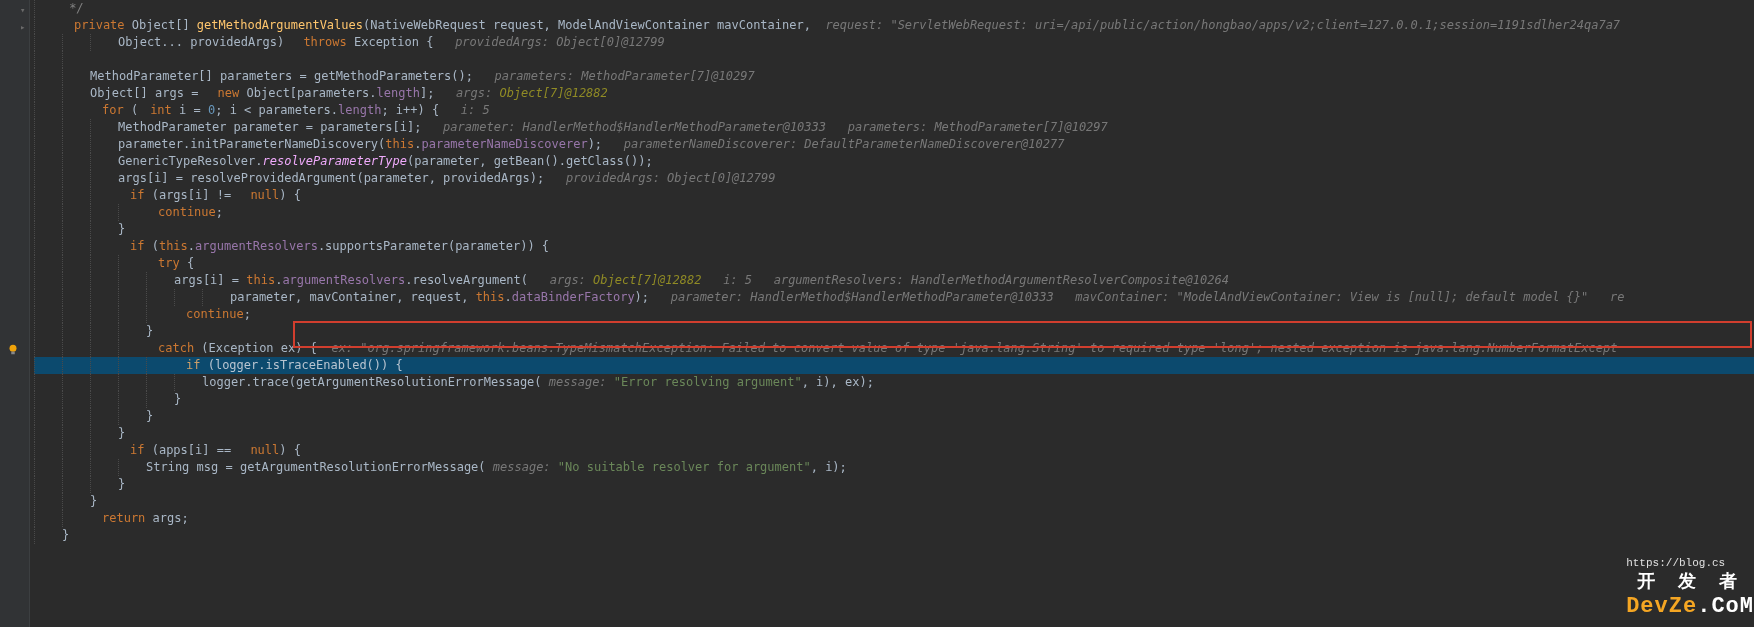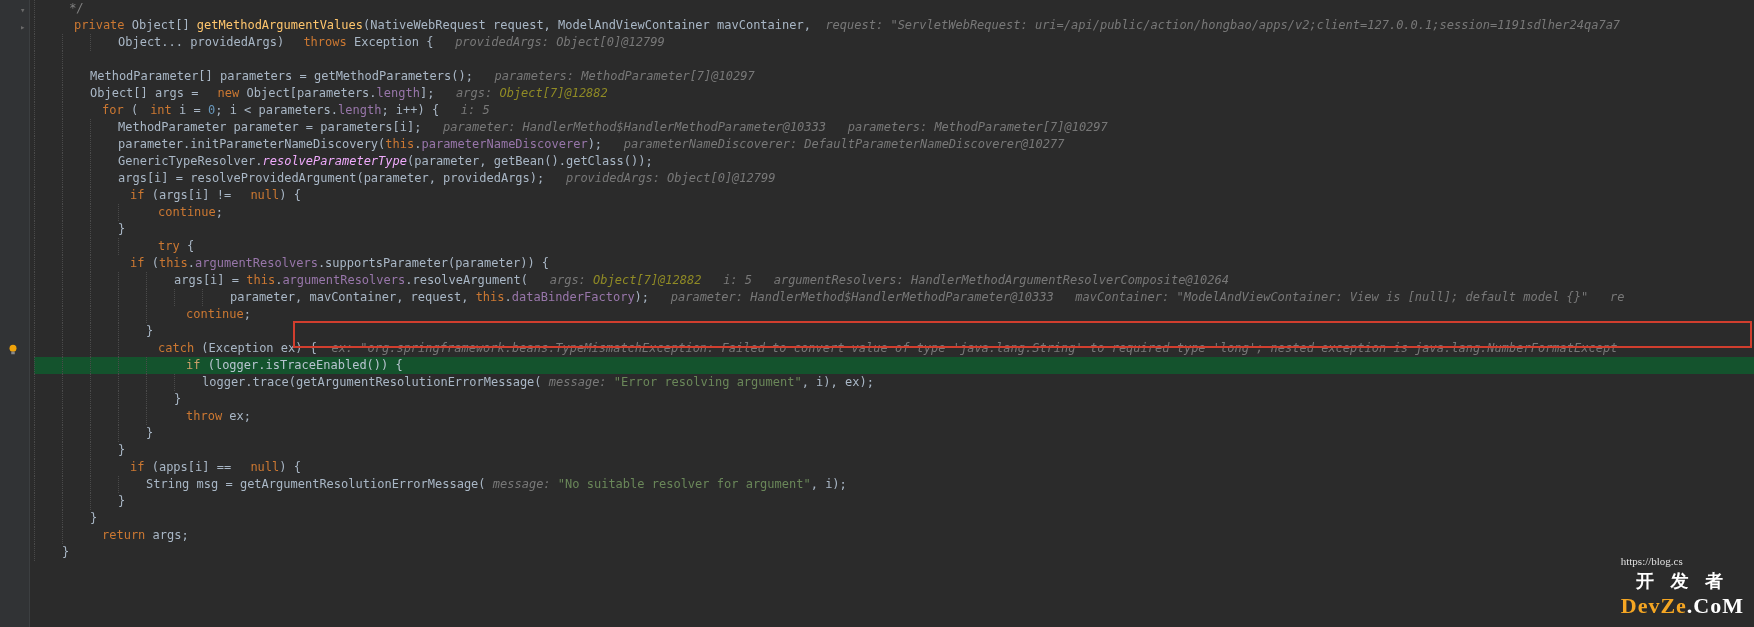--- a/index.html
+++ b/index.html
@@ -43,37 +43,37 @@
   .method { color: #f0abfc; font-style: italic; }
   .method-def { color: #ffc66d; }
   .field { color: #9876aa; }
   .num { color: #6897bb; }
   .str { color: #6a8759; }
   .comment { color: #808080; font-style: italic; }
   .inlay { color: #787878; font-style: italic; }
   .inlay-val { color: #908b25; font-style: italic; }
   .this-kw { color: #cc7832; }
   .highlight-line {
-    background: #14532d;
+    background: #0c4a6e;
   }
   .red-box {
     position: absolute;
     border: 2px solid #d13e2e;
     pointer-events: none;
     left: 293px;
     top: 321px;
     width: 1459px;
     height: 27px;
     z-index: 5;
   }
   .watermark {
     position: absolute;
-    right: 10px;
+    right: 0;
     bottom: 8px;
-    font-family: Liberation Serif, serif;
+    font-family: Liberation Mono, monospace;
     color: #e0e0e0;
     font-size: 11px;
     z-index: 10;
   }
   .watermark .logo {
     font-size: 22px;
     font-weight: bold;
     letter-spacing: 4px;
     color: #fff;
     display: block;
@@ -132,41 +132,40 @@
 <div class="line"><span class="indent-guide ig-first"></span><span class="indent-guide"></span><span class="indent-guide"></span><span>GenericTypeResolver.</span><span class="method">resolveParameterType</span><span>(parameter, getBean().getClass());</span></div>
 
 <div class="line"><span class="indent-guide ig-first"></span><span class="indent-guide"></span><span class="indent-guide"></span><span>args[i] = resolveProvidedArgument(parameter, providedArgs);</span><span class="inlay">   providedArgs: Object[0]@12799</span></div>
 
 <div class="line"><span class="indent-guide ig-first"></span><span class="indent-guide"></span><span class="indent-guide"></span><span class="kw">if</span><span> (args[i] != </span><span class="kw">null</span><span>) {</span></div>
 
 <div class="line"><span class="indent-guide ig-first"></span><span class="indent-guide"></span><span class="indent-guide"></span><span class="indent-guide"></span><span class="kw">continue</span><span>;</span></div>
 
 <div class="line"><span class="indent-guide ig-first"></span><span class="indent-guide"></span><span class="indent-guide"></span><span>}</span></div>
 
+<div class="line"><span class="indent-guide ig-first"></span><span class="indent-guide"></span><span class="indent-guide"></span><span class="kw">if</span><span> (</span><span class="this-kw">this</span><span>.</span><span class="field">argumentResolvers</span><span>.supportsParameter(parameter)) {</span></div>
+
 <div class="line"><span class="indent-guide ig-first"></span><span class="indent-guide"></span><span class="indent-guide"></span><span class="indent-guide"></span><span class="kw">try</span><span> {</span></div>
-
-<div class="line"><span class="indent-guide ig-first"></span><span class="indent-guide"></span><span class="indent-guide"></span><span class="kw">if</span><span> (</span><span class="this-kw">this</span><span>.</span><span class="field">argumentResolvers</span><span>.supportsParameter(parameter)) {</span></div>
 
 <div class="line"><span class="indent-guide ig-first"></span><span class="indent-guide"></span><span class="indent-guide"></span><span class="indent-guide"></span><span class="indent-guide"></span><span>args[i] = </span><span class="this-kw">this</span><span>.</span><span class="field">argumentResolvers</span><span>.resolveArgument(</span><span class="inlay">   args: </span><span class="inlay-val">Object[7]@12882</span><span class="inlay">   i: 5   argumentResolvers: HandlerMethodArgumentResolverComposite@10264</span></div>
 
 <div class="line"><span class="indent-guide ig-first"></span><span class="indent-guide"></span><span class="indent-guide"></span><span class="indent-guide"></span><span class="indent-guide"></span><span class="indent-guide"></span><span class="indent-guide"></span><span>parameter, mavContainer, request, </span><span class="this-kw">this</span><span>.</span><span class="field">dataBinderFactory</span><span>);</span><span class="inlay">   parameter: HandlerMethod$HandlerMethodParameter@10333   mavContainer: "ModelAndViewContainer: View is [null]; default model {}"   re</span></div>
 
 <div class="line"><span class="indent-guide ig-first"></span><span class="indent-guide"></span><span class="indent-guide"></span><span class="indent-guide"></span><span class="indent-guide"></span><span class="kw">continue</span><span>;</span></div>
 
 <div class="line"><span class="indent-guide ig-first"></span><span class="indent-guide"></span><span class="indent-guide"></span><span class="indent-guide"></span><span>}</span></div>
 
 <div class="line"><span class="indent-guide ig-first"></span><span class="indent-guide"></span><span class="indent-guide"></span><span class="indent-guide"></span><span class="kw">catch</span><span> (Exception ex) {</span><span class="inlay">  ex: "org.springframework.beans.TypeMismatchException: Failed to convert value of type 'java.lang.String' to required type 'long'; nested exception is java.lang.NumberFormatExcept</span></div>
 
 <div class="line highlight-line"><span class="indent-guide ig-first"></span><span class="indent-guide"></span><span class="indent-guide"></span><span class="indent-guide"></span><span class="indent-guide"></span><span class="kw" style="color:#cc9f6a">if</span><span style="color:#b8c4d0"> (logger.isTraceEnabled()) {</span></div>
 
 <div class="line"><span class="indent-guide ig-first"></span><span class="indent-guide"></span><span class="indent-guide"></span><span class="indent-guide"></span><span class="indent-guide"></span><span class="indent-guide"></span><span>logger.trace(getArgumentResolutionErrorMessage(</span><span class="inlay"> message: </span><span class="str">"Error resolving argument"</span><span>, i), ex);</span></div>
 
 <div class="line"><span class="indent-guide ig-first"></span><span class="indent-guide"></span><span class="indent-guide"></span><span class="indent-guide"></span><span class="indent-guide"></span><span>}</span></div>
 
-<div class="line"><span class="indent-guide ig-first"></span><span class="indent-guide"></span><span class="indent-guide"></span><span class="indent-guide"></span><span class="indent-guide"></span><span class="kw">throw</span><span> ex;</span></div>
 
 <div class="line"><span class="indent-guide ig-first"></span><span class="indent-guide"></span><span class="indent-guide"></span><span class="indent-guide"></span><span>}</span></div>
 
 <div class="line"><span class="indent-guide ig-first"></span><span class="indent-guide"></span><span class="indent-guide"></span><span>}</span></div>
 
 <div class="line"><span class="indent-guide ig-first"></span><span class="indent-guide"></span><span class="indent-guide"></span><span class="kw">if</span><span> (apps[i] == </span><span class="kw">null</span><span>) {</span></div>
 
 <div class="line"><span class="indent-guide ig-first"></span><span class="indent-guide"></span><span class="indent-guide"></span><span class="indent-guide"></span><span>String msg = getArgumentResolutionErrorMessage(</span><span class="inlay"> message: </span><span class="str">"No suitable resolver for argument"</span><span>, i);</span></div>
 
 

